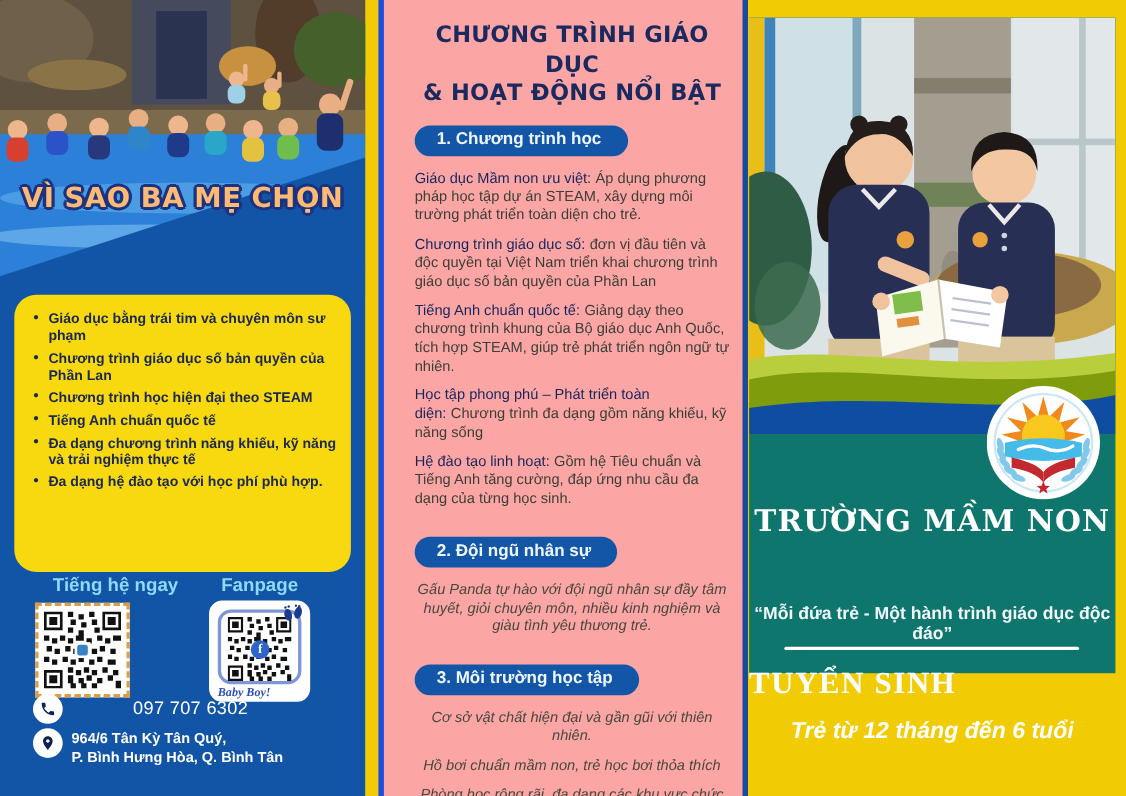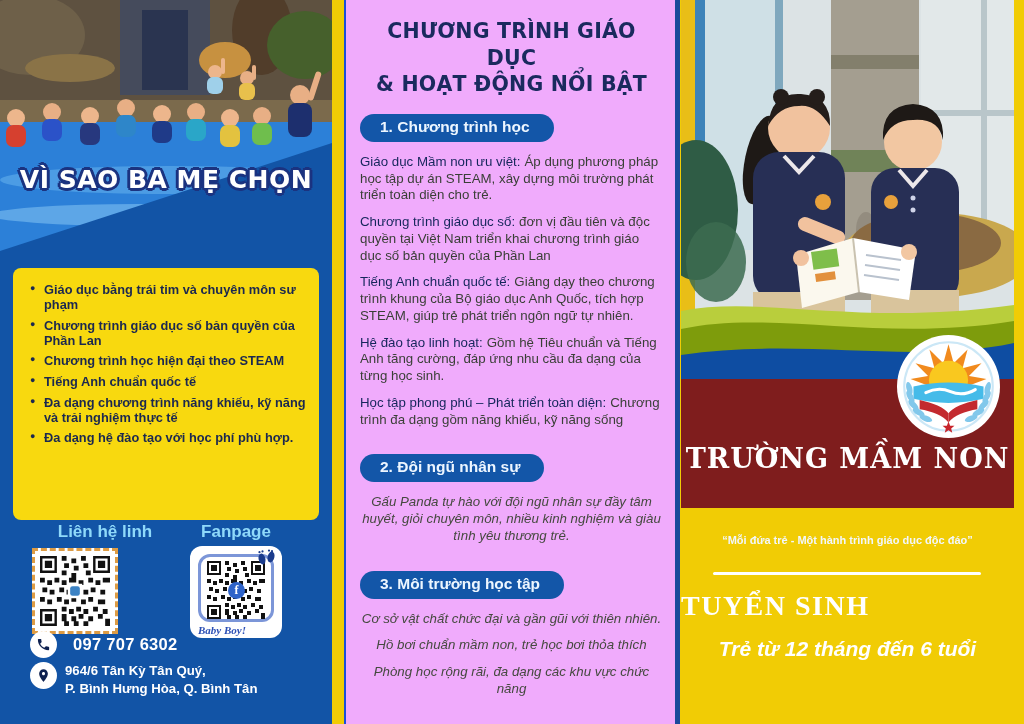--- a/index.html
+++ b/index.html
@@ -5,29 +5,29 @@
   html,body{margin:0;padding:0;background:#888;}
   .page{position:relative;width:1024px;height:724px;background:#F1CC05;overflow:hidden;
         font-family:"Liberation Sans",sans-serif;}
 
   
   .panel-left{position:absolute;left:0;top:0;width:332px;height:724px;background:#1254A6;}
   .photo-left{position:absolute;top:0;left:0;width:332px;height:270px;overflow:hidden;}
   .photo-left svg{display:block;}
   .wedge{position:absolute;left:0;top:0;width:100%;height:100%;background:#1254A6;
          clip-path:polygon(0 93%,100% 53%,100% 100%,0 100%);z-index:2;}
-  .left-title{position:absolute;top:146px;left:0;width:100%;text-align:center;color:#ffffff;
+  .left-title{position:absolute;top:146px;left:0;width:100%;text-align:center;color:#fdba74;
           font-weight:800;z-index:3;line-height:1;font-family:"DejaVu Sans",sans-serif;
           text-shadow:-2px -2px 0 #1B3380,2px -2px 0 #1B3380,-2px 2px 0 #1B3380,2px 2px 0 #1B3380,
                       0 3px 0 #1B3380,3px 0 0 #1B3380,-3px 0 0 #1B3380,0 -3px 0 #1B3380;}
   .left-title .l1{display:block;font-size:25px;letter-spacing:.5px;}
   .left-title .l2{display:block;font-size:28px;margin-top:11px;letter-spacing:1px;}
 
   .bullet-card{position:absolute;top:268px;left:13px;width:306px;height:252px;background:#F8D90F;
-               border-radius:8px;padding:14px 10px 8px 12px;box-sizing:border-box;z-index:3;}
+               border-radius:20px;padding:14px 10px 8px 12px;box-sizing:border-box;z-index:3;}
   .bullet-card ul{list-style:none;margin:0;padding:0;}
   .bullet-card li{position:relative;padding-left:19px;font-size:12.8px;font-weight:700;
                   color:#1B2850;line-height:1.18;margin-bottom:5.5px;}
   .bullet-card li::before{content:"●";position:absolute;left:5px;top:1px;font-size:9px;}
 
   .contact-label{position:absolute;top:522px;color:#8FD9FA;font-weight:800;font-size:17px;z-index:3;}
   .cl1{left:30px;width:150px;text-align:center;}
   .cl2{left:188px;width:96px;text-align:center;}
 
   .qr-left{position:absolute;top:548px;left:32px;width:86px;height:86px;background:#fff;
@@ -43,47 +43,47 @@
   .qr-caption{position:absolute;left:8px;bottom:2px;font-family:"Liberation Serif",serif;
               font-style:italic;font-weight:700;font-size:11px;color:#2B4FB5;}
   .footprints{position:absolute;right:5px;top:3px;width:22px;height:18px;}
 
   .phone-row{position:absolute;top:631px;left:30px;display:flex;align-items:center;gap:16px;
              color:#fff;z-index:3;}
   .addr-row{position:absolute;top:662px;left:30px;display:flex;align-items:flex-start;gap:8px;
             color:#fff;z-index:3;}
   .icon-circle{width:27px;height:27px;border-radius:50%;background:#fff;flex:0 0 auto;
                display:flex;align-items:center;justify-content:center;}
-  .phone-num{font-size:16.5px;font-weight:700;letter-spacing:.3px;}
+  .phone-num{font-size:16.5px;font-weight:400;letter-spacing:.3px;margin-left:48px;}
   .addr{font-size:13.2px;font-weight:700;line-height:1.35;}
 
   
-  .panel-mid{position:absolute;left:344px;top:0;width:336px;height:724px;background:#f0abfc;
-             border-left:2px solid #1d4ed8;border-right:5px solid #1A4A9A;box-sizing:border-box;
-             padding:14px 12px 0 14px;}
+  .panel-mid{position:absolute;left:344px;top:0;width:336px;height:724px;background:#fca5a5;
+             border-left:5px solid #1d4ed8;border-right:5px solid #1A4A9A;box-sizing:border-box;
+             padding:14px 12px 0 28px;}
   .mid-title{text-align:center;color:#1A2A5E;font-weight:800;font-size:20.5px;line-height:1.3;
              letter-spacing:.2px;margin:4px 0 8px;font-family:"DejaVu Sans",sans-serif;}
   .pill{display:inline-block;background:#1356A8;color:#EDF6FF;font-weight:700;font-size:15.5px;
         padding:4px 24px 6px 20px;border-radius:17px;margin:8px 0 2px 0;}
   .pill.later{margin-top:16px;}
   .mp{font-size:13.3px;color:#3A3F37;line-height:1.26;margin:10px 0;font-weight:500;}
   .mp .lead{font-weight:400;color:#15265B;margin-right:4px;}
   .mp.it{font-style:italic;color:#45493F;text-align:center;}
 
   
-  .panel-right{position:absolute;left:681px;top:0;width:333px;height:508px;background:#7f1d1d;}
+  .panel-right{position:absolute;left:681px;top:16px;width:333px;height:596px;background:#0f766e;}
   .photo-right{position:absolute;top:0;left:0;width:333px;height:350px;overflow:hidden;}
   .waves{position:absolute;top:293px;left:0;width:333px;height:86px;z-index:2;}
   .logo{position:absolute;top:335px;left:216px;width:103px;height:103px;z-index:4;}
   .stype{position:absolute;top:443px;left:0;width:100%;text-align:center;color:#fff;z-index:3;
          font-family:"DejaVu Serif",serif;font-weight:bold;font-size:27px;letter-spacing:1px;}
   .sname{position:absolute;top:473px;left:0;width:100%;text-align:center;color:#fff;z-index:3;
          font-family:"DejaVu Serif",serif;font-weight:bold;font-size:41px;letter-spacing:1px;}
   .tagline{position:absolute;top:534px;left:0;width:100%;text-align:center;color:#F2F7FD;
-           font-size:11px;font-weight:600;z-index:3;}
+           font-size:16px;font-weight:600;z-index:3;}
   .divider{position:absolute;top:572px;left:32px;width:268px;height:3px;background:#fff;
            border-radius:2px;z-index:3;}
   .adm{position:absolute;top:590px;left:0;width:100%;text-align:left;color:#fff;font-weight:800;
        font-size:28px;letter-spacing:1.5px;z-index:3;font-family:Liberation Serif, serif;}
   .age{position:absolute;top:637px;left:0;width:100%;text-align:center;color:#fff;font-weight:700;
        font-style:italic;font-size:21px;z-index:3;}
 </style>
 </head>
 <body>
 
@@ -186,21 +186,21 @@
       <ul>
         <li>Giáo dục bằng trái tim và chuyên môn sư phạm</li>
         <li>Chương trình giáo dục số bản quyền của Phần Lan</li>
         <li>Chương trình học hiện đại theo STEAM</li>
         <li>Tiếng Anh chuẩn quốc tế</li>
         <li>Đa dạng chương trình năng khiếu, kỹ năng và trải nghiệm thực tế</li>
         <li>Đa dạng hệ đào tạo với học phí phù hợp.</li>
       </ul>
     </div>
 
-    <div class="contact-label cl1">Liên hệ linh</div>
+    <div class="contact-label cl1">Tiếng hệ ngay</div>
     <div class="contact-label cl2">Fanpage</div>
 
     <div class="qr-left">
       <svg class="qr-svg" viewBox="0 0 29 29">
         <use href="#qrsym"></use>
         <rect x="11.5" y="11.5" width="6" height="6" fill="#fff"></rect>
         <rect x="12.5" y="12.5" width="4" height="4" rx="1" fill="#3B82C4"></rect>
       </svg>
     </div>
 
@@ -254,31 +254,31 @@
     <p class="mp">
       <span class="lead">Giáo dục Mầm non ưu việt:</span><span>Áp dụng phương pháp học tập dự án STEAM, xây dựng môi trường phát triển toàn diện cho trẻ.</span>
     </p>
     <p class="mp">
       <span class="lead">Chương trình giáo dục số:</span><span>đơn vị đầu tiên và độc quyền tại Việt Nam triển khai chương trình giáo dục số bản quyền của Phần Lan</span>
     </p>
     <p class="mp">
       <span class="lead">Tiếng Anh chuẩn quốc tế:</span><span>Giảng dạy theo chương trình khung của Bộ giáo dục Anh Quốc, tích hợp STEAM, giúp trẻ phát triển ngôn ngữ tự nhiên.</span>
     </p>
     <p class="mp">
+      <span class="lead">Học tập phong phú – Phát triển toàn diện:</span><span>Chương trình đa dạng gồm năng khiếu, kỹ năng sống</span>
+    </p>
+    <p class="mp">
       <span class="lead">Hệ đào tạo linh hoạt:</span><span>Gồm hệ Tiêu chuẩn và Tiếng Anh tăng cường, đáp ứng nhu cầu đa dạng của từng học sinh.</span>
-    </p>
-    <p class="mp">
-      <span class="lead">Học tập phong phú – Phát triển toàn diện:</span><span>Chương trình đa dạng gồm năng khiếu, kỹ năng sống</span>
     </p>
 
     <div class="pill later">2. Đội ngũ nhân sự</div>
     <p class="mp it">Gấu Panda tự hào với đội ngũ nhân sự đầy tâm huyết, giỏi chuyên môn, nhiều kinh nghiệm và giàu tình yêu thương trẻ.</p>
 
     <div class="pill later">3. Môi trường học tập</div>
-    <p class="mp it">Cơ sở vật chất chức đại và gần gũi với thiên nhiên.</p>
+    <p class="mp it">Cơ sở vật chất hiện đại và gần gũi với thiên nhiên.</p>
     <p class="mp it">Hồ bơi chuẩn mầm non, trẻ học bơi thỏa thích</p>
     <p class="mp it">Phòng học rộng rãi, đa dạng các khu vực chức năng</p>
   </section>
 
   <section class="panel-right">
 
     <div class="photo-right">
       <svg viewBox="0 0 333 350" width="333" height="350">
         <rect width="333" height="350" fill="#DCE3E5"></rect>
         <rect x="0" y="0" width="14" height="350" fill="#E9BE17"></rect>

